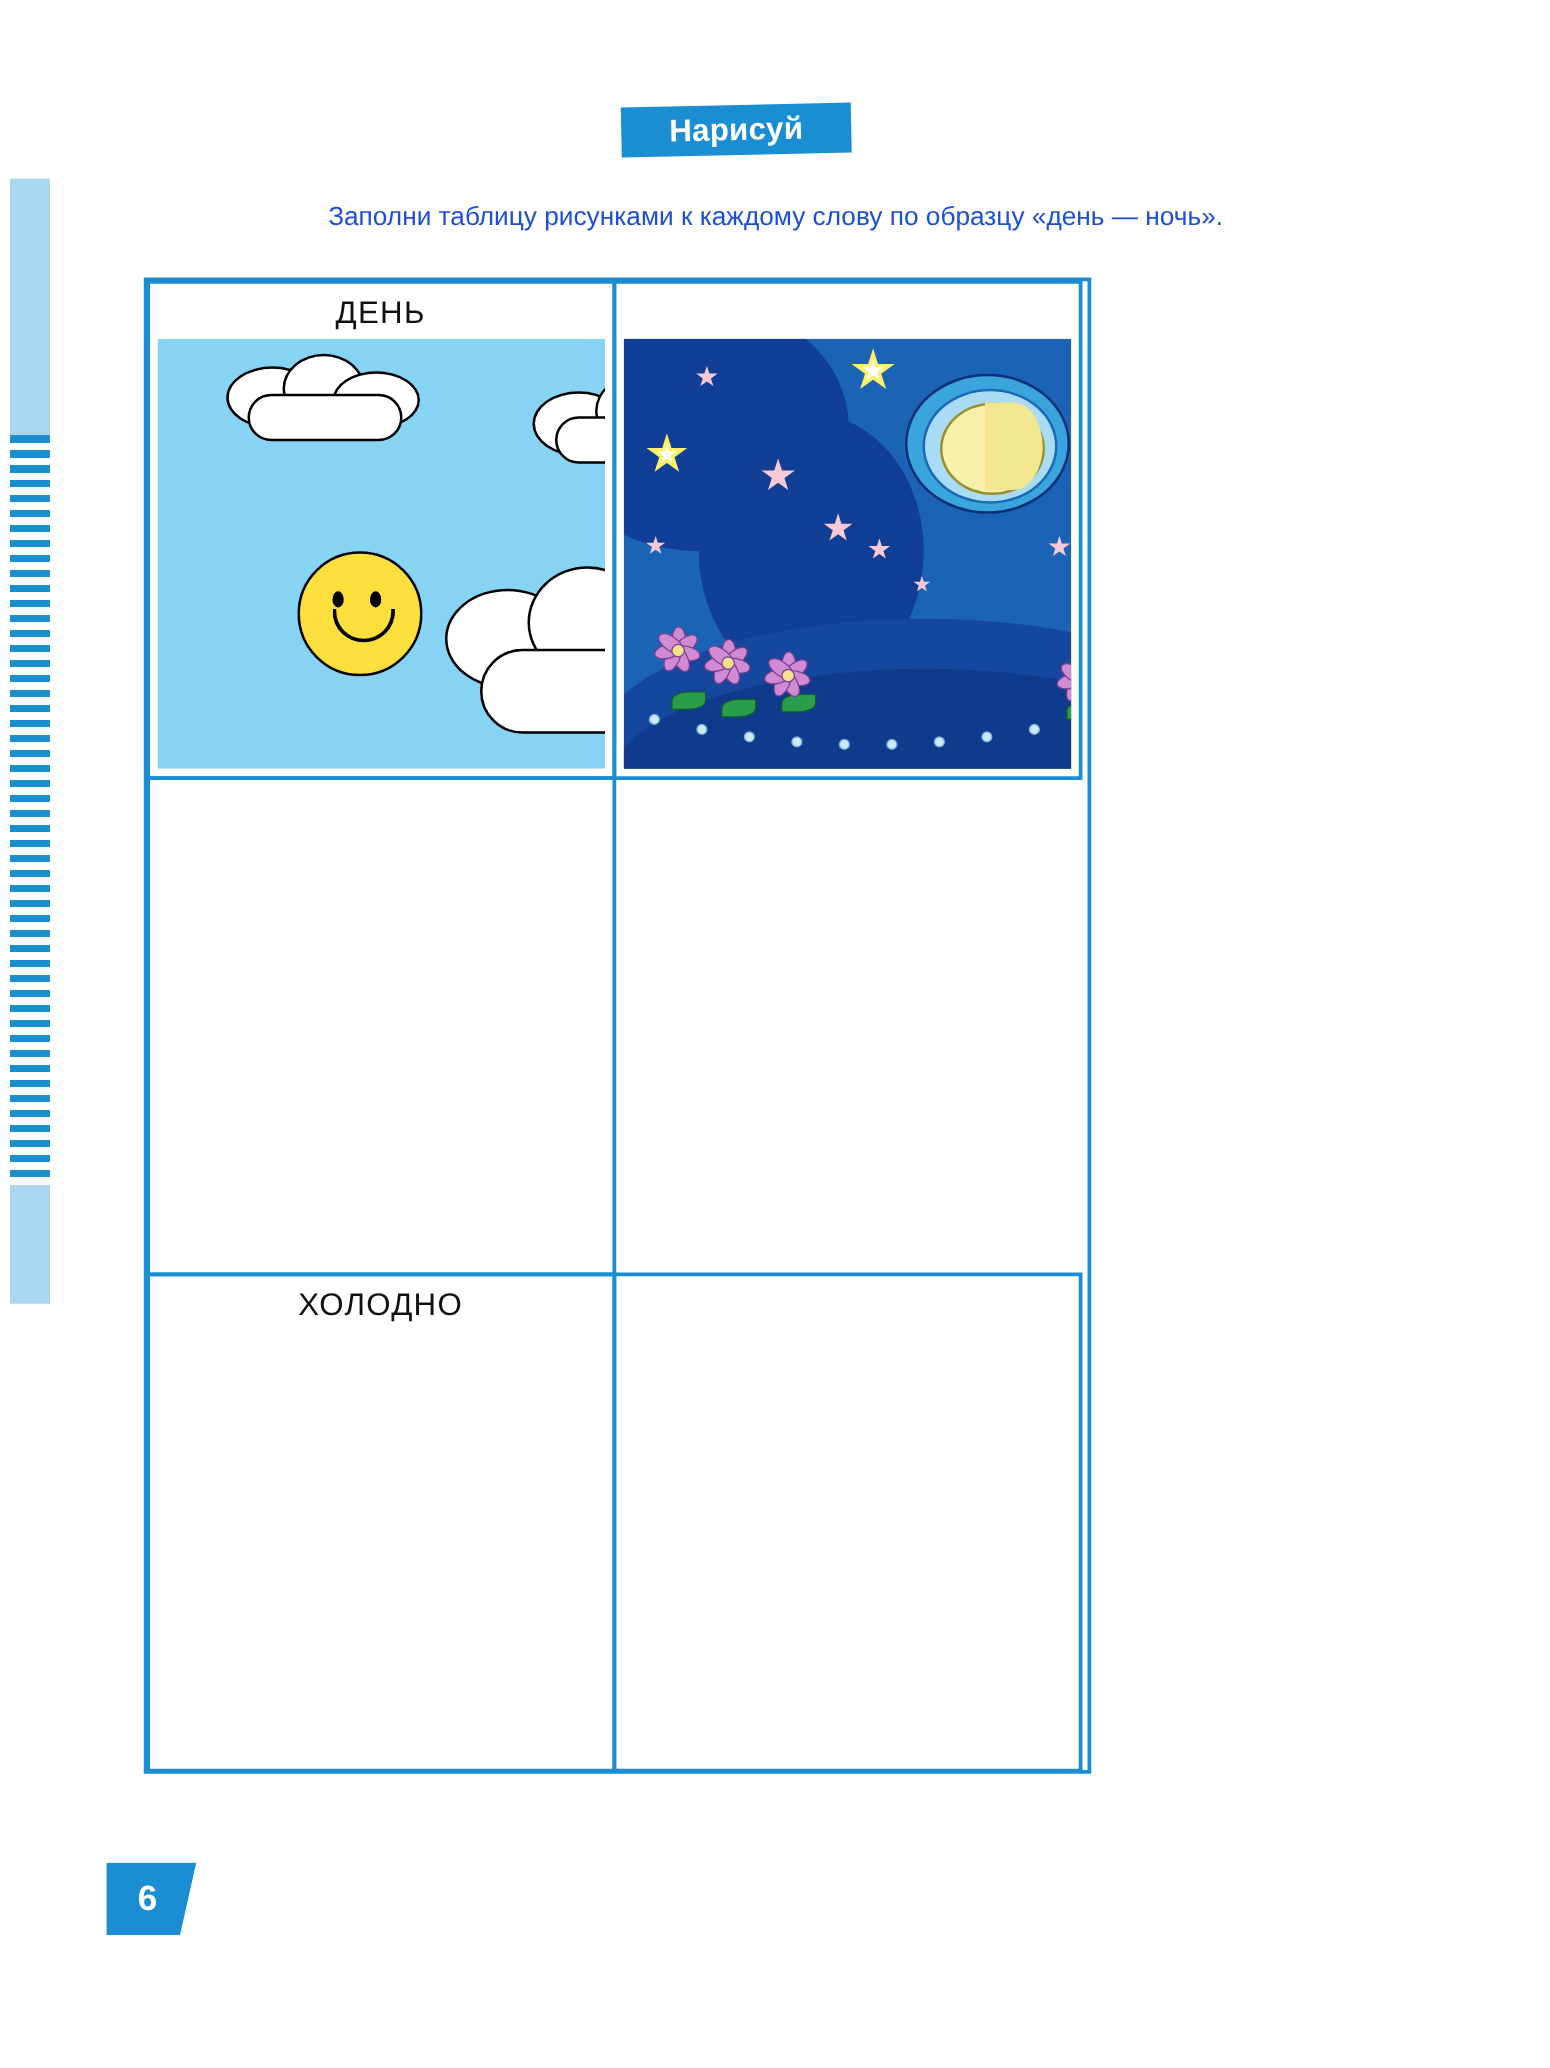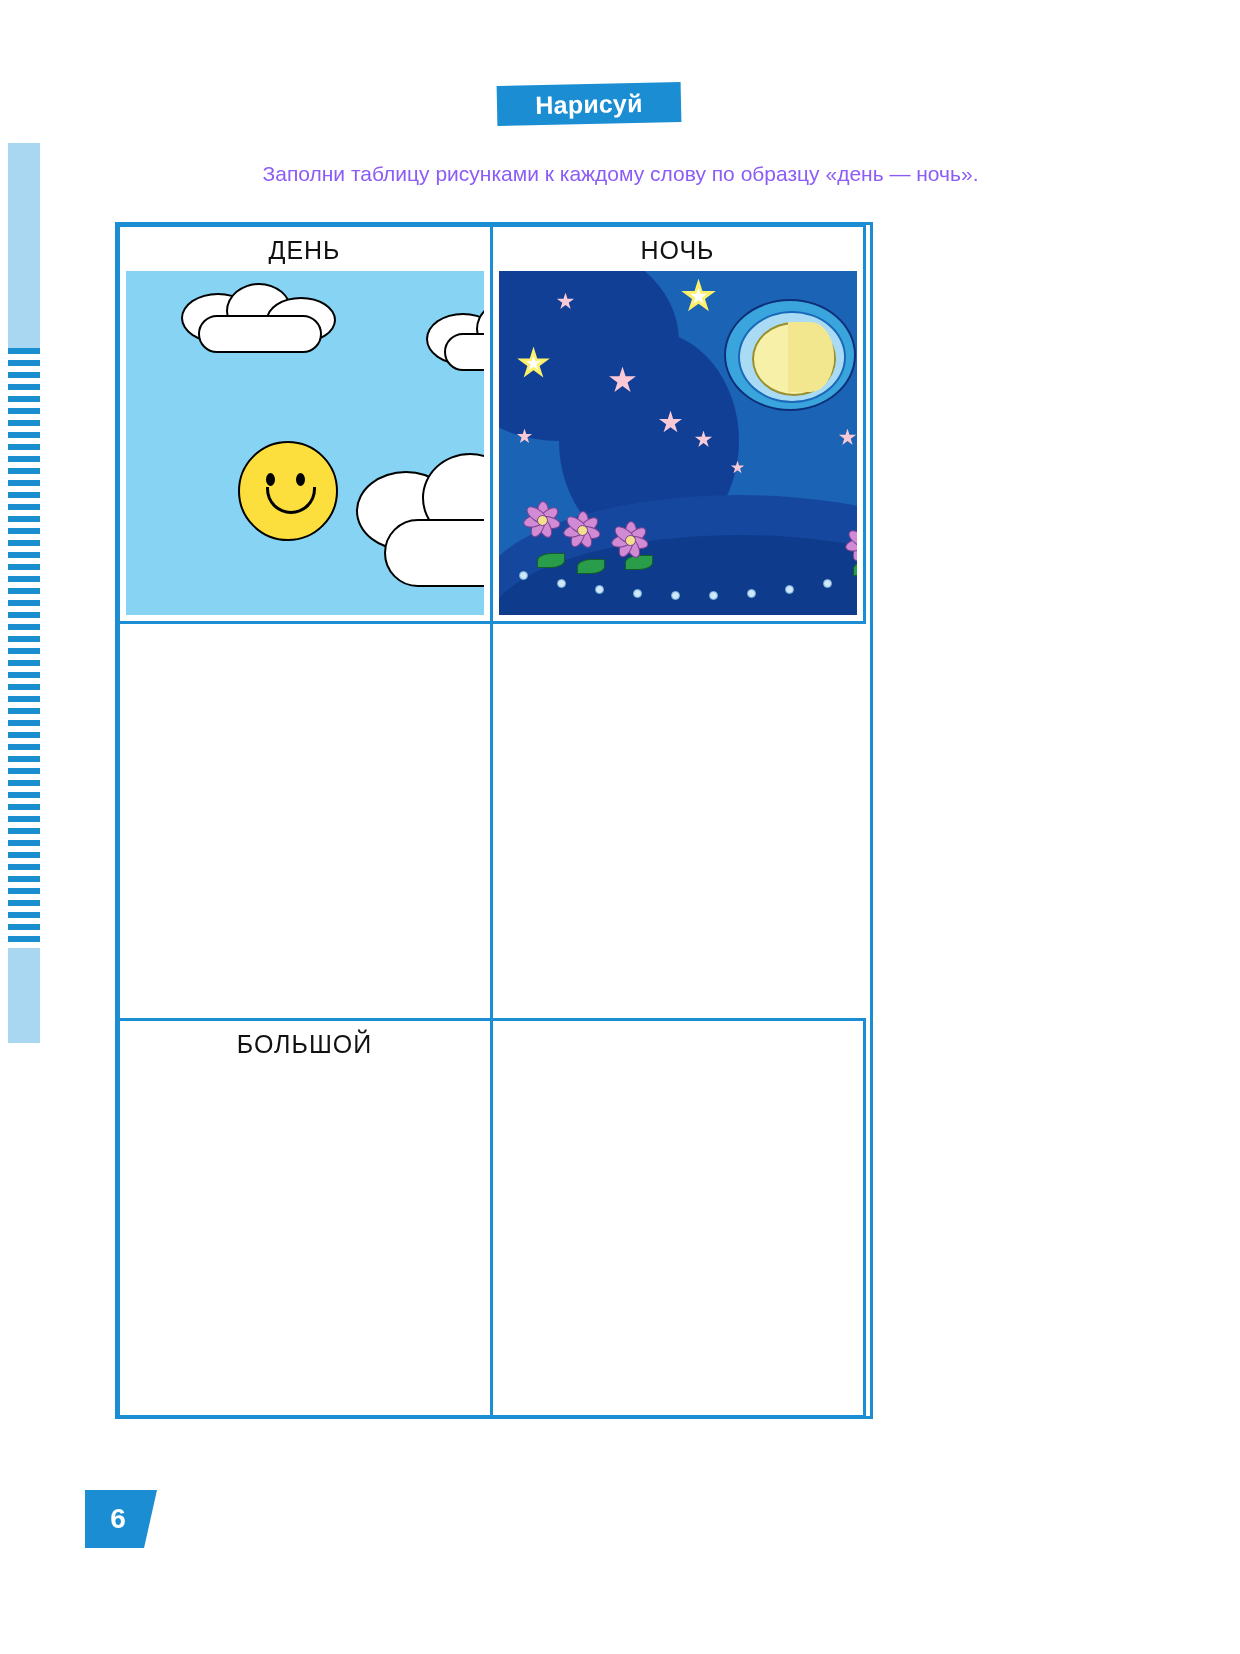--- a/index.html
+++ b/index.html
@@ -64,21 +64,21 @@
   }
 
   
   .instruction {
     position: absolute;
     left: 118px;
     top: 162px;
     width: 1005px;
     text-align: center;
     font-size: 21px;
-    color: #8b5cf6;
+    color: #1d4ed8;
   }
 
   
   .table {
     position: absolute;
     left: 115px;
     top: 222px;
     width: 758px;
     border: 3px solid #1b8dd2;
     box-sizing: border-box;
@@ -388,21 +388,20 @@
               <div class="eye" style="left:56px;"></div>
               <div class="smile"></div>
             </div>
           </div>
 
         </div>
       </div>
     </div>
 
     <div class="cell">
-      <div class="cell-title">НОЧЬ</div>
       <div class="illus-area">
         <div class="night-sky">
 
           <div class="night-dark-blob" style="left:-60px; top:-30px; width:240px; height:200px;"></div>
           <div class="night-dark-blob" style="left:60px; top:60px; width:180px; height:220px;"></div>
           <div class="night-dark-blob" style="left:380px; top:-40px; width:140px; height:90px;"></div>
 
           <div class="moon-outer">
             <div class="moon-mid">
               <div class="moon-core"></div>
@@ -504,21 +503,21 @@
   </div>
 
   <div class="row row-blank">
     <div class="cell">
       <div class="illus-area"></div>
     </div>
   </div>
 
   <div class="row row-blank">
     <div class="cell">
-      <div class="cell-title">БОЛЬШОЙ</div>
+      <div class="cell-title">ХОЛОДНО</div>
       <div class="illus-area"></div>
     </div>
     <div class="cell">
       <div class="illus-area"></div>
     </div>
   </div>
 
 </div>
 
 <div class="page-tag"></div>

